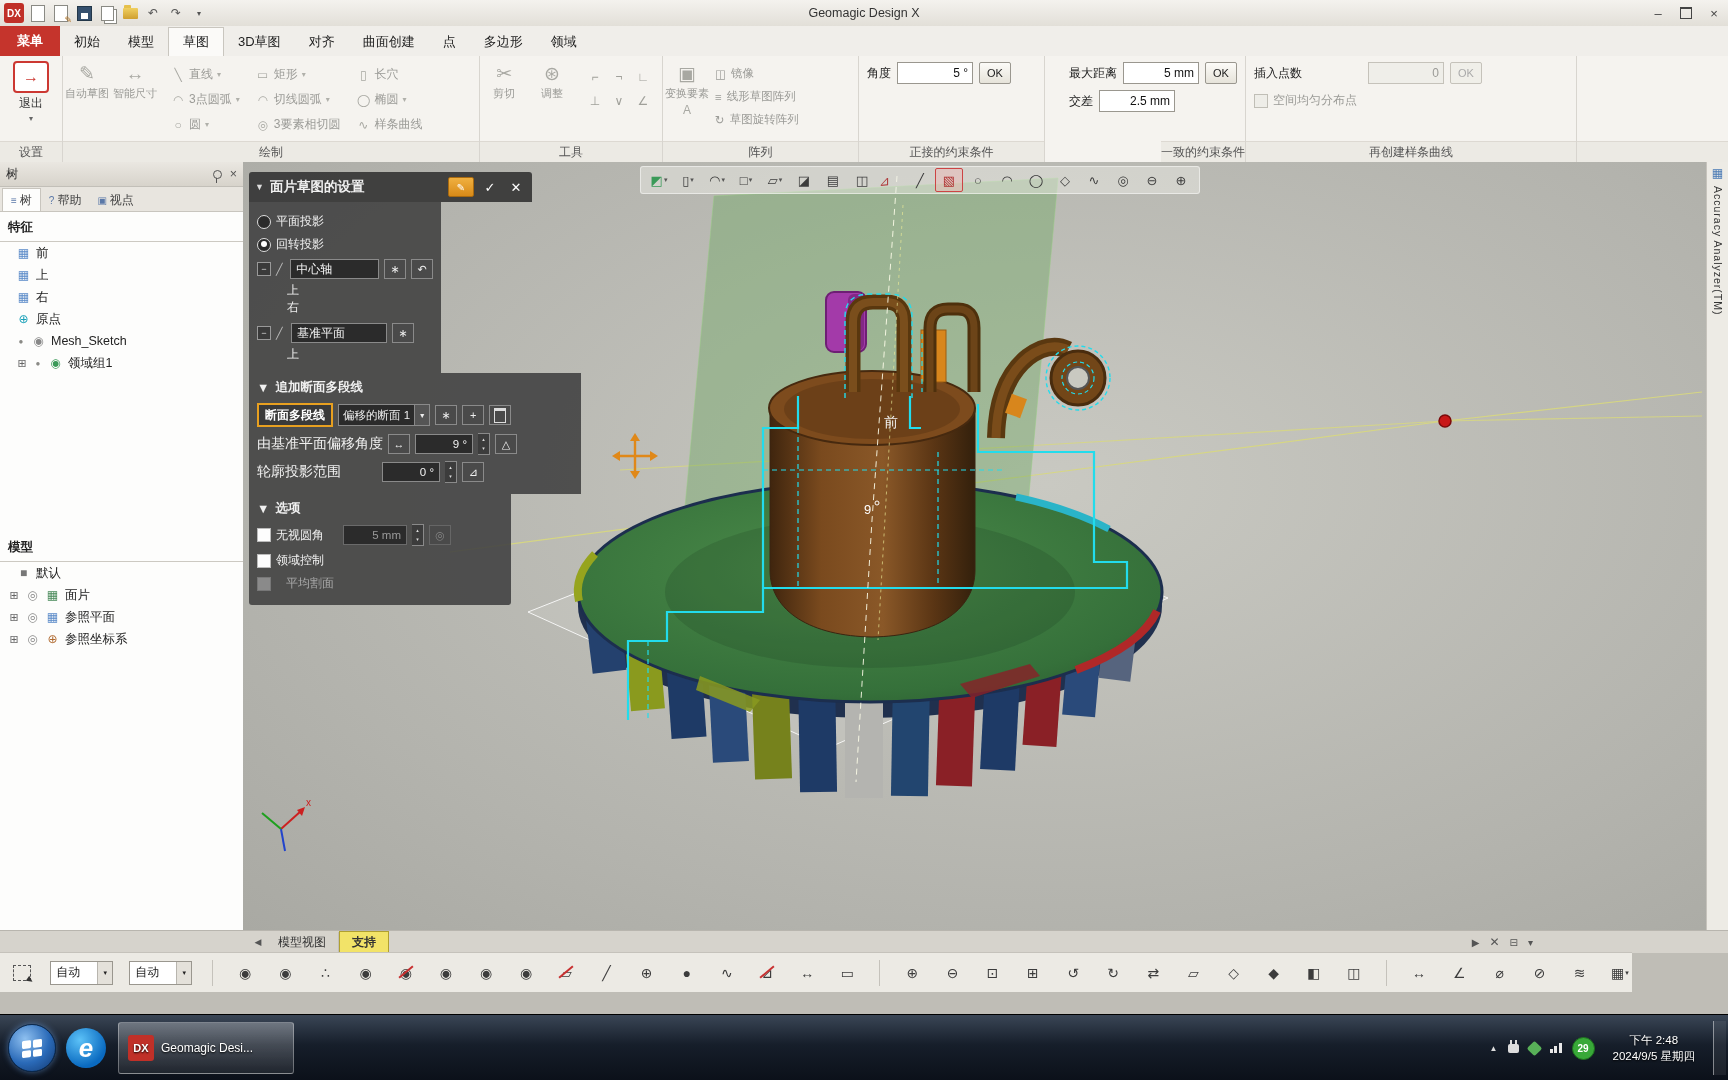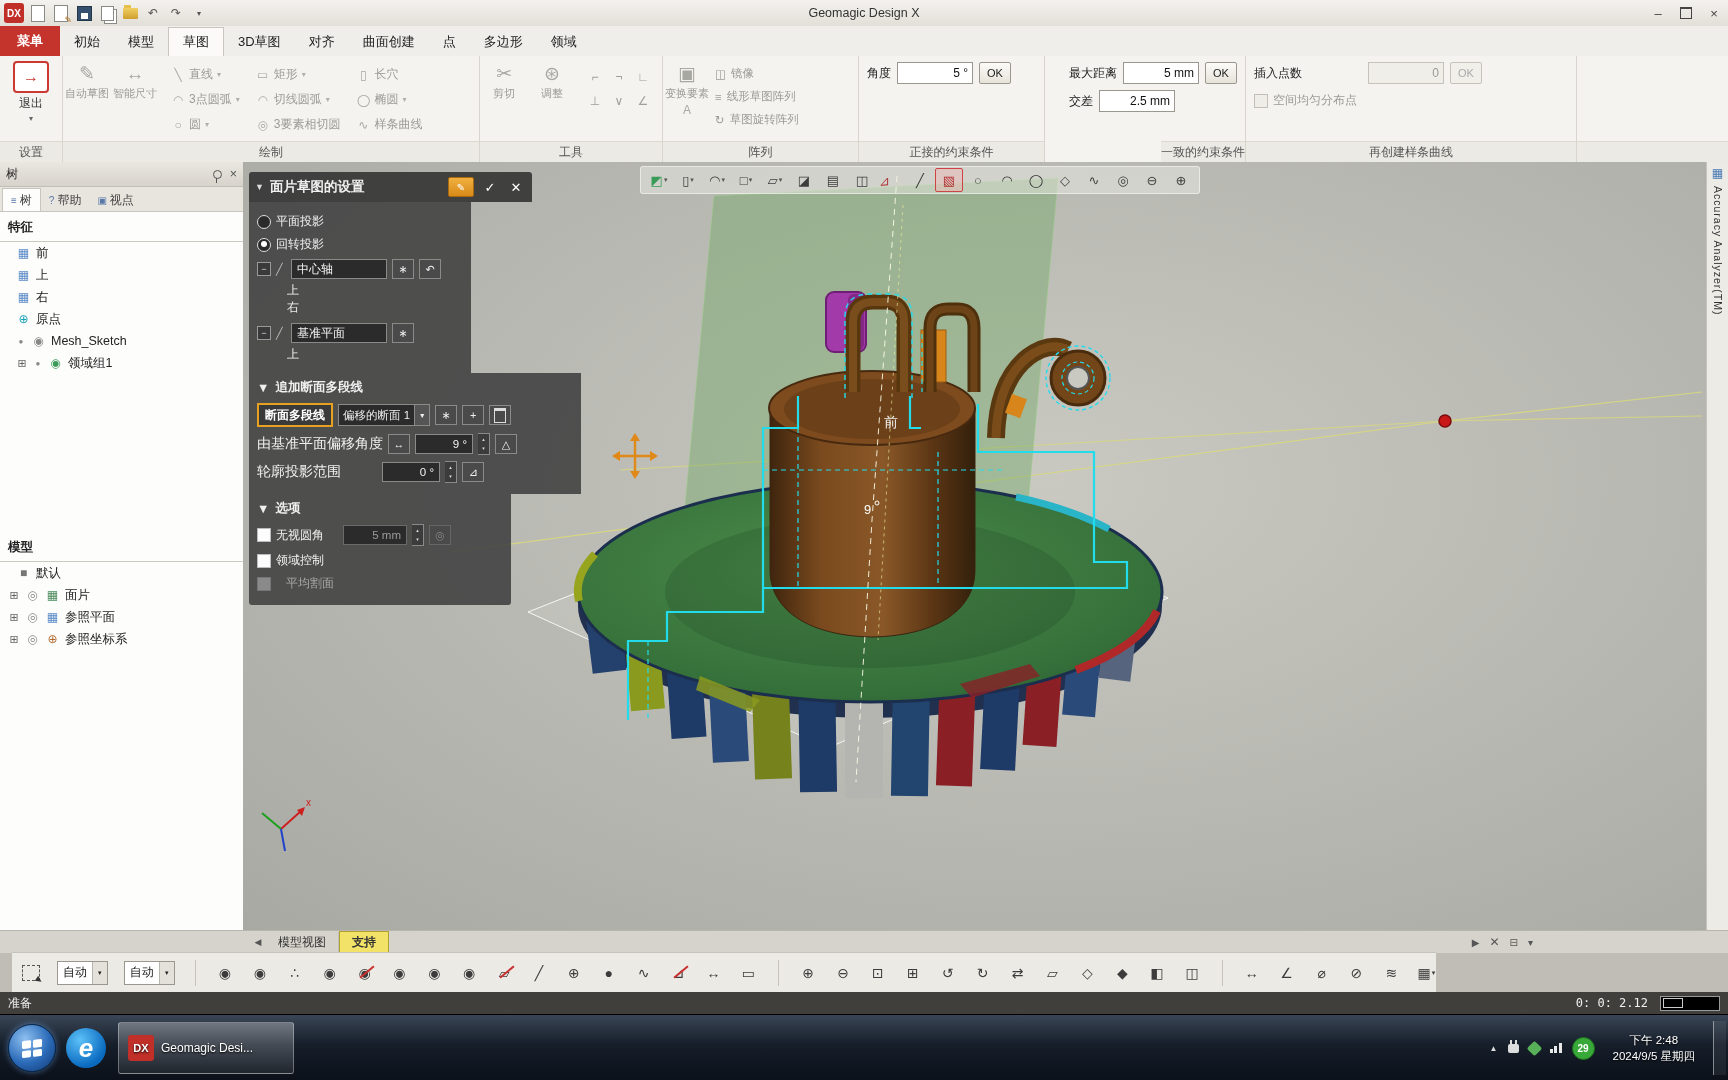--- a/index.html
+++ b/index.html
@@ -114,21 +114,21 @@
   .dbox{background:rgba(66,66,66,0.9);}
   .dlg-title{width:283px;height:30px;display:flex;align-items:center;gap:6px;padding:0 6px;
              box-sizing:border-box;background:rgba(56,56,56,0.94);border-radius:3px 3px 0 0;}
   .dlg-title .tcaret{font-size:9px;color:#ddd;}
   .dlg-title .ttext{font-weight:bold;font-size:13.5px;}
   .dlg-title .obtn{margin-left:auto;width:24px;height:18px;background:linear-gradient(#f0b040,#d88a18);
                    border:1px solid #a86a10;border-radius:2px;display:flex;align-items:center;justify-content:center;
                    color:#fff;font-size:10px;}
   .dlg-title .xbtn,.dlg-title .cbtn{width:20px;height:18px;display:flex;align-items:center;justify-content:center;
                    color:#fff;font-size:13px;font-weight:bold;}
-  .dupper{width:222px;padding:8px 0 10px;}
+  .dupper{width:192px;padding:8px 0 10px;}
   .drow{display:flex;align-items:center;gap:5px;padding:3px 8px;font-size:12px;}
   .radio{width:12px;height:12px;border-radius:50%;border:1px solid #ddd;background:#2b2b2b;position:relative;flex:none;}
   .radio.sel::after{content:"";position:absolute;left:2.5px;top:2.5px;width:6px;height:6px;border-radius:50%;background:#fff;}
   .dexp{width:12px;height:12px;border:1px solid #999;background:#3a3a3a;color:#ddd;font-size:9px;
         display:flex;align-items:center;justify-content:center;flex:none;}
   .dsl{color:#bbb;font-size:11px;width:10px;}
   .dfield{background:#2b2b2b;border:1px solid #8a8a8a;color:#f2f2f2;font-size:12px;height:18px;
           display:flex;align-items:center;padding:0 5px;}
   .dfield.w84{width:84px;}
   .dfield.num{justify-content:flex-end;width:46px;font-size:11.5px;}
@@ -155,21 +155,21 @@
   .dimtext{color:#a8a8a8;margin-left:10px;}
   
   .vtabs{position:absolute;left:0;top:930px;width:1728px;height:22px;background:#d6d3cc;
          border-top:1px solid #b8b5ae;display:flex;align-items:center;}
   .vnav{font-size:9px;color:#555;margin-left:250px;width:16px;text-align:center;}
   .vtab{height:21px;display:flex;align-items:center;padding:0 12px;font-size:12px;color:#333;
         border-right:1px solid #c2bfb8;}
   .vtab.active{background:#f2e368;border:1px solid #b0a030;font-weight:bold;}
   .vright{position:absolute;right:195px;display:flex;gap:10px;align-items:center;color:#555;font-size:10px;}
   
-  .btbbar{position:absolute;left:12px;top:952px;width:1424px;height:40px;background:#eceae4;
+  .btbbar{position:absolute;left:0;top:952px;width:1632px;height:40px;background:#eceae4;
        border-top:1px solid #c5c2bb;display:flex;align-items:center;gap:16px;padding-left:10px;box-sizing:border-box;}
   .selbox{width:16px;height:14px;border:1px dashed #555;position:relative;}
   .selbox::after{content:"";position:absolute;right:-3px;bottom:-3px;width:0;height:0;
                  border-left:6px solid #333;border-top:3px solid transparent;border-bottom:3px solid transparent;transform:rotate(35deg);}
   .dd{width:58px;height:22px;background:#fff;border:1px solid #9a978f;display:flex;align-items:center;
       padding-left:5px;font-size:12px;color:#222;}
   .dd .ddc{margin-left:auto;width:14px;height:100%;background:#e4e1da;border-left:1px solid #b8b5ae;
            display:flex;align-items:center;justify-content:center;font-size:7px;}
   .bsep{width:1px;height:26px;background:#c5c2bb;margin:0 4px;}
   .bti{width:25px;height:25px;display:flex;align-items:center;justify-content:center;color:#3c3c3c;
@@ -901,29 +901,20 @@
       </div>
     <div class="bti">
         <span>≋</span>
       </div>
     <div class="bti">
         <span>▦</span>
         <span style="font-size:7px;margin-left:1px;">▾</span>
       </div>
   </div>
 
-  <div class="sb">
-    <span>准备</span>
-    <div class="sbright">
-      <span class="coords">0:  0:  2.12</span>
-      <div class="sbox">
-          <span class="sseg"></span>
-        </div>
-    </div>
-  </div>
 
   <div class="tk">
     <div class="orb">
       <span class="flag">
           <i></i>
           <i></i>
           <i></i>
           <i></i>
         </span>
     </div>

